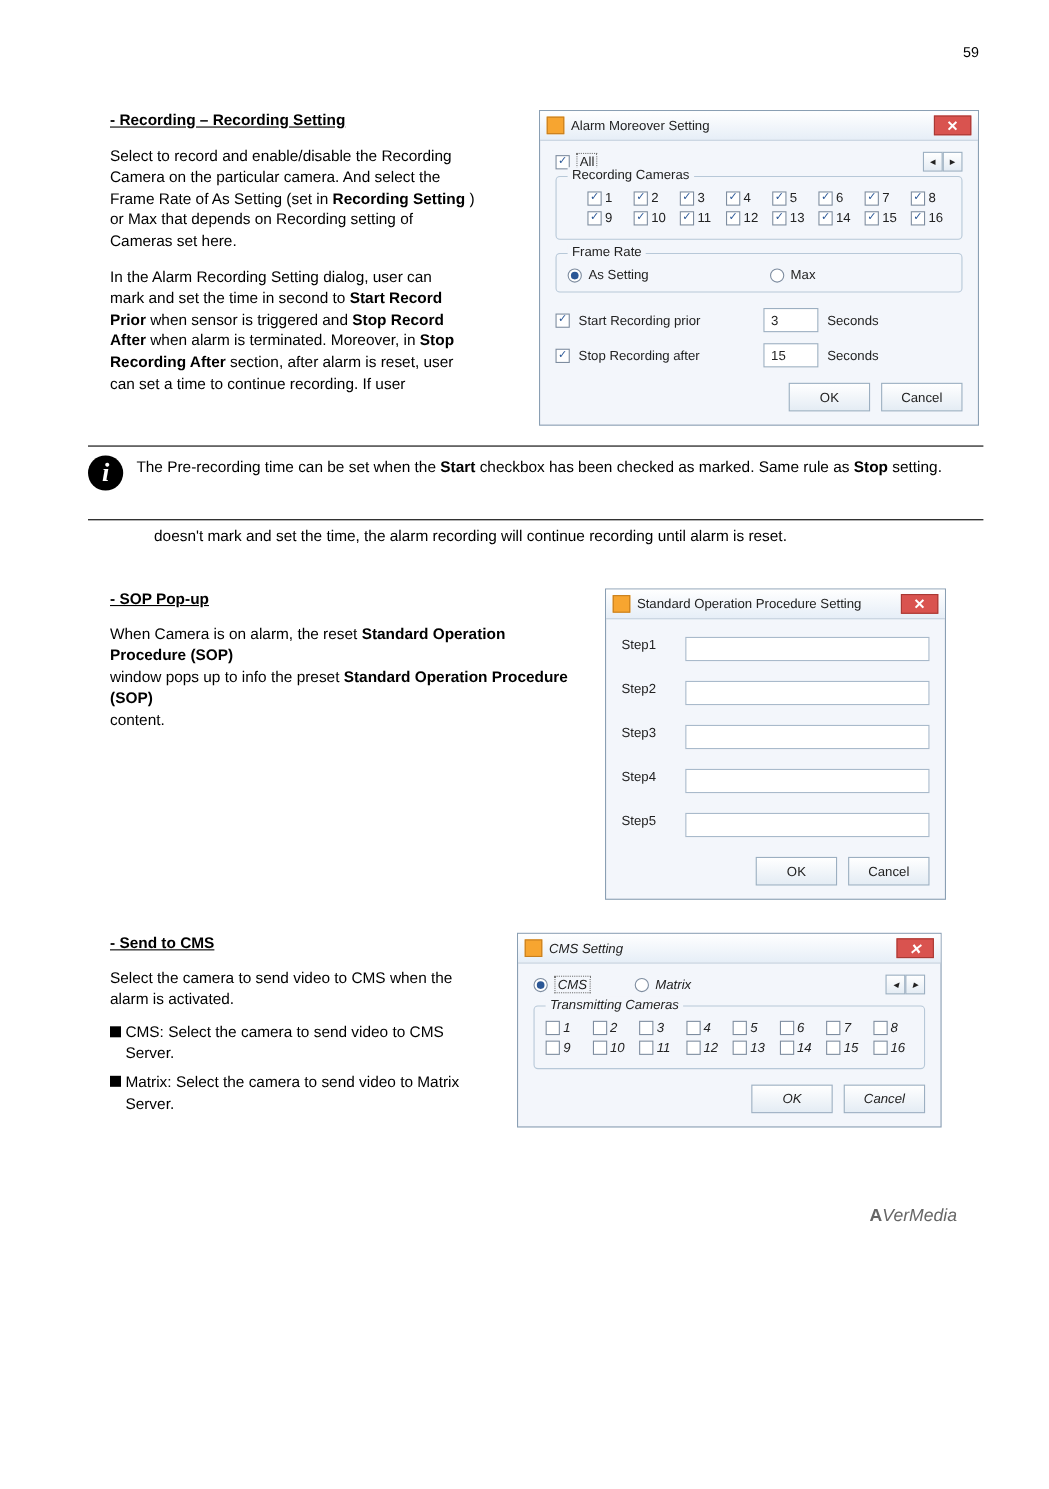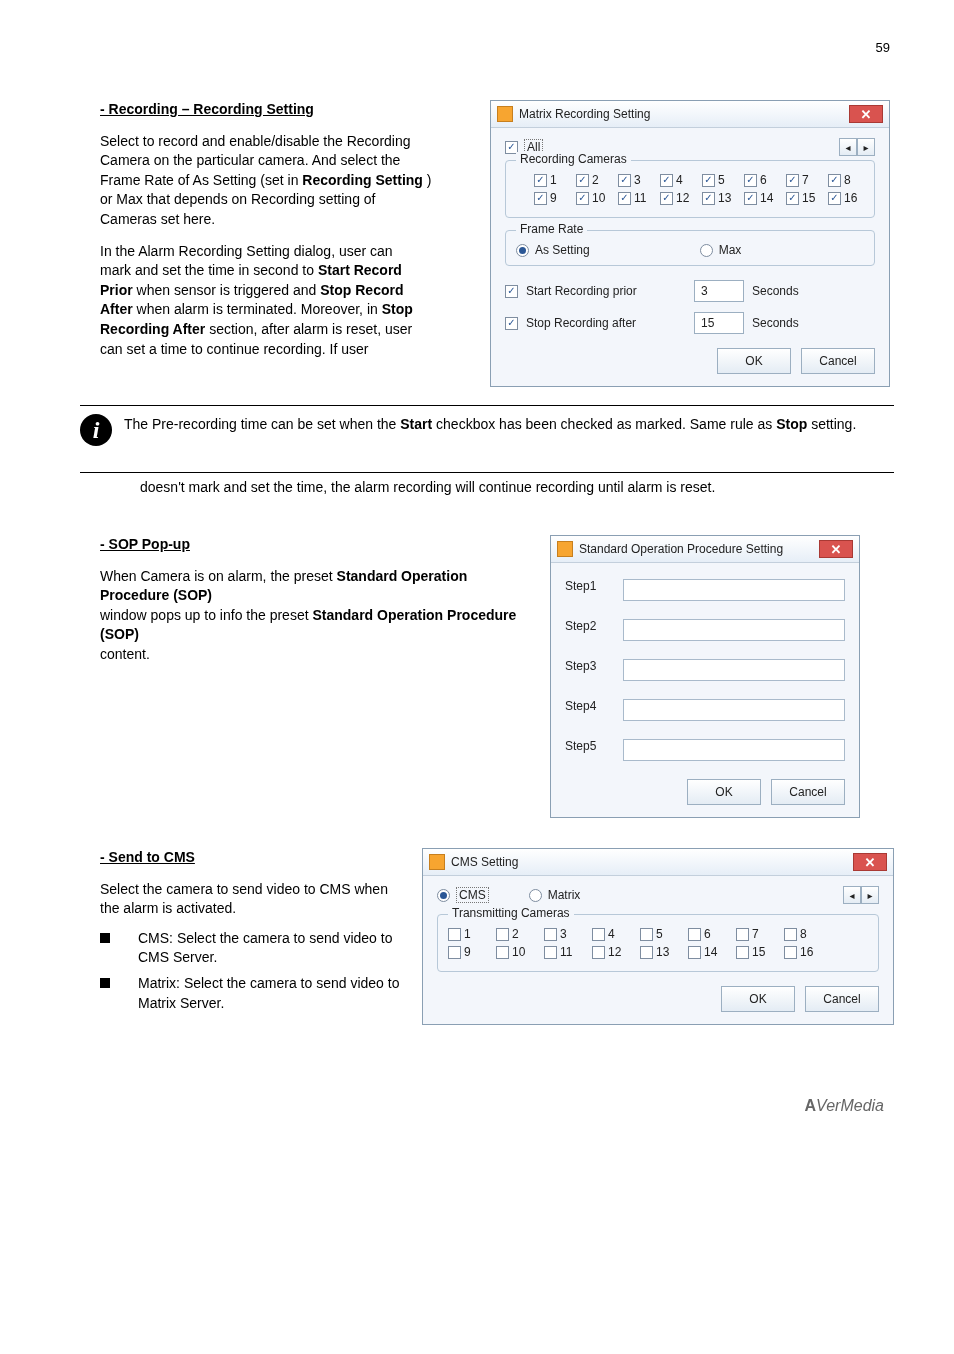--- a/index.html
+++ b/index.html
@@ -25,21 +25,21 @@
   }
   .section-label {
     font-weight: bold;
     text-decoration: underline;
     margin-bottom: 12px;
     display: block;
   }
   .row-block { display: flex; gap: 20px; }
   .text-col { flex: 1; font-size: 14px; line-height: 1.4; }
   .indent { margin-left: 20px; }
-  .bullet-row { display: flex; align-items: flex-start; gap: 28px; margin-bottom: 6px; padding-left: 20px; }
+  .bullet-row { display: flex; align-items: flex-start; gap: 4px; margin-bottom: 6px; padding-left: 20px; }
   .bullet { width: 10px; height: 10px; background: #000; margin-top: 4px; flex: none; }
   .hr-thin { border: none; border-top: 1px solid #000; margin: 18px 0 0px 0; }
   .tip-row { display: flex; align-items: flex-start; gap: 12px; padding: 8px 0; }
   .info-icon {
     width: 32px; height: 32px; border-radius: 50%;
     background: #000; color:#fff;
     font-weight: bold; font-family: Georgia, serif;
     font-size: 24px; display:flex; align-items:center; justify-content:center;
     flex: none; font-style: italic;
   }
@@ -110,21 +110,21 @@
   .nav-arrows .a{
     width:18px; height:18px; border:1px solid #9cafc1; background:linear-gradient(#fff,#e4ecf4);
     display:flex; align-items:center; justify-content:center; font-size:10px;
   }
 
   .sop-row{display:flex; align-items:flex-start; gap:14px; margin:6px 0 18px 0;}
   .sop-row .lbl{min-width:44px; font-size:12px;}
   .sop-row .txt{flex:1; height:22px; background:#fff; border:1px solid #a9bacb;}
 
   .footer-brand{
-    position:absolute; bottom:30px; right:70px; font-size:16px;
+    position:absolute; bottom:30px; right:84px; font-size:16px;
     color:#666; font-style:italic;
     font-family: Arial, sans-serif;
   }
   .footer-brand .a { font-weight:bold; font-style:normal; color:#666; }
 </style>
 </head>
 <body>
 
 <div class="page-num">59</div>
 
@@ -164,21 +164,21 @@
         <span> section, after alarm is reset, user</span>
         <br>
         <span>can set a time to continue recording.</span>
         <span>If user</span>
       </div>
     </div>
 
     <div class="dlg" style="width:400px;">
       <div class="titlebar">
         <span class="dlg-icon"></span>
-        <span>Matrix Recording Setting</span>
+        <span>Alarm Moreover Setting</span>
         <span class="spacer"></span>
         <span class="close-btn">✕</span>
       </div>
       <div class="body">
         <div style="display:flex; align-items:center; justify-content:space-between;">
           <div style="display:flex; align-items:center; gap:6px;">
             <span class="chk on"></span>
             <span style="border:1px dotted #777; padding:0 2px;">All</span>
           </div>
           <div class="nav-arrows">
@@ -304,21 +304,21 @@
   <hr class="hr-thin">
 
   <div style="margin-top:6px; margin-left:60px;">
     <span>doesn't mark and set the time, the alarm recording will continue recording until alarm is reset.</span>
   </div>
 
   <div class="row-block" style="margin-top:40px;">
     <div class="text-col indent" style="max-width:430px;">
       <span class="section-label">- SOP Pop-up</span>
       <div>
-        <span>When Camera is on alarm, the preset</span>
+        <span>When Camera is on alarm, the reset</span>
         <span class="bold">Standard Operation Procedure (SOP)</span><br>
         <span>window pops up to info the preset</span>
         <span class="bold">Standard Operation Procedure (SOP)</span><br>
         <span>content.</span>
       </div>
     </div>
 
     <div class="dlg" style="width:310px;">
       <div class="titlebar">
         <span class="dlg-icon"></span>
@@ -366,21 +366,21 @@
           <div class="bullet"></div>
           <div>CMS: Select the camera to send video to CMS Server.</div>
         </div>
         <div class="bullet-row">
           <div class="bullet"></div>
           <div>Matrix: Select the camera to send video to Matrix Server.</div>
         </div>
       </div>
     </div>
 
-    <div class="dlg" style="width:472px;">
+    <div class="dlg" style="width:386px;font-style:italic;">
       <div class="titlebar">
         <span class="dlg-icon"></span>
         <span>CMS Setting</span>
         <span class="spacer"></span>
         <span class="close-btn">✕</span>
       </div>
       <div class="body">
         <div class="inline-row" style="gap:40px;">
           <div style="display:flex;align-items:center;gap:6px;">
             <span class="radio on"></span>

